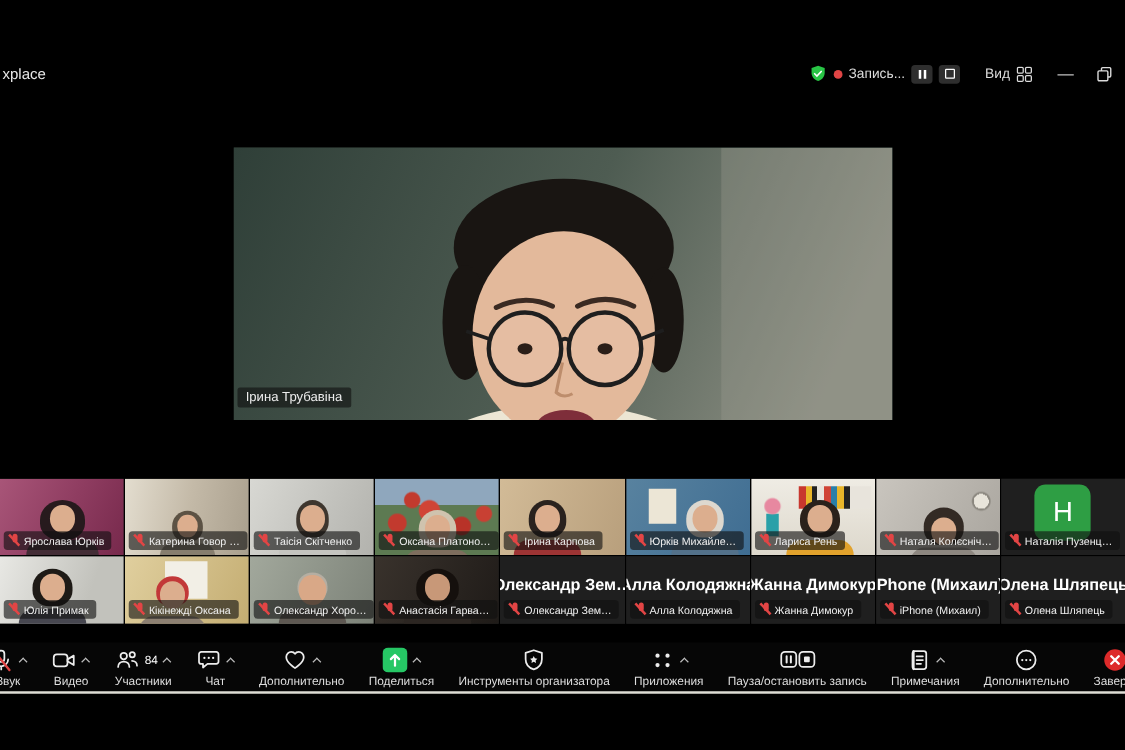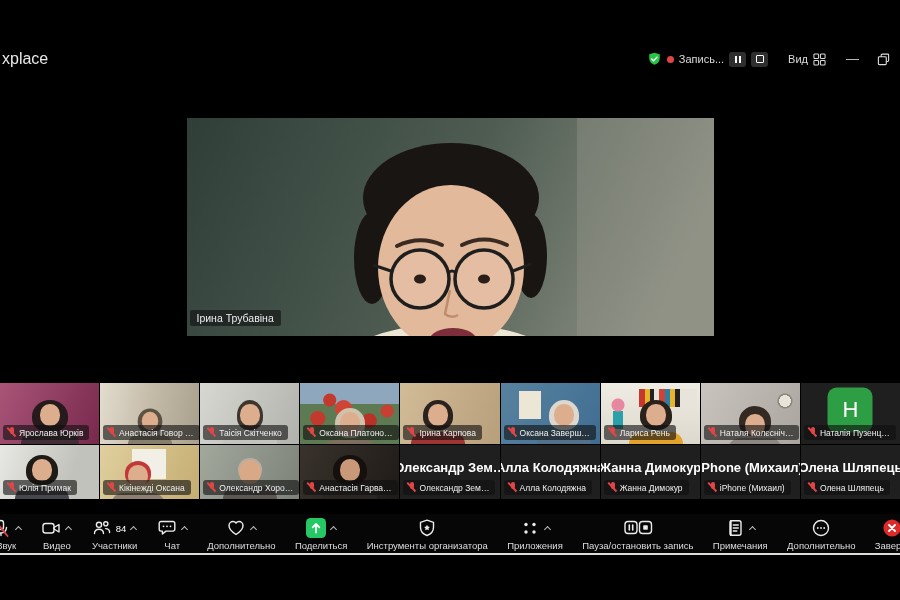--- a/index.html
+++ b/index.html
@@ -1,21 +1,21 @@
 <!DOCTYPE html>
 <html><head>
 <meta charset="utf-8">
 <style>
   html,body{margin:0;padding:0;}
   body{width:900px;height:600px;position:relative;background:#000;overflow:hidden;
        font-family:"Liberation Sans",sans-serif;-webkit-font-smoothing:antialiased;}
   
   #topbar{position:absolute;top:46px;left:0;width:900px;height:26px;display:flex;
           align-items:center;justify-content:space-between;padding:0 10px 0 2px;box-sizing:border-box;}
-  #win-title{color:#e9e9e9;font-size:16px;}
+  #win-title{color:#e9e9e9;font-size:12px;}
   #topbar-right{display:flex;align-items:center;gap:5px;}
   .tb-txt{color:#dcdcdc;font-size:11px;}
   .rec-dot{width:7px;height:7px;border-radius:50%;background:#e04545;display:inline-block;}
   .mini-btn{width:17px;height:15px;border-radius:3px;background:#2e2e2e;display:flex;
             align-items:center;justify-content:center;}
   .pause-glyph{display:flex;gap:2px;}
   .pause-glyph i{width:2px;height:7px;background:#fff;}
   .stop-glyph{width:6px;height:6px;border:1.4px solid #fff;border-radius:1px;}
   .sp8{width:8px;}.sp14{width:10px;}
   .win-min{color:#cfcfcf;font-size:13px;line-height:10px;}
@@ -232,21 +232,21 @@
   <div class="tile">
     <div class="scene s-r1-1">
         <div class="p">
           <i class="hair"></i>
           <i class="face"></i>
           <i class="torso"></i>
         </div>
       </div>
     <div class="nametag">
         <span class="mic"></span>
-        <span>Анастасія Говор …</span>
+        <span>Катерина Говор …</span>
       </div>
   </div>
   <div class="tile">
     <div class="scene s-r1-2">
         <div class="p">
           <i class="hair"></i>
           <i class="face"></i>
           <i class="torso"></i>
         </div>
       </div>
@@ -284,21 +284,21 @@
   <div class="tile">
     <div class="scene s-r1-5">
         <div class="p">
           <i class="hair"></i>
           <i class="face"></i>
           <i class="torso"></i>
         </div>
       </div>
     <div class="nametag">
         <span class="mic"></span>
-        <span>Оксана Заверш…</span>
+        <span>Юрків Михайле…</span>
       </div>
   </div>
   <div class="tile">
     <div class="scene s-r1-6">
         <div class="p">
           <i class="hair"></i>
           <i class="face"></i>
           <i class="torso"></i>
         </div>
       </div>

